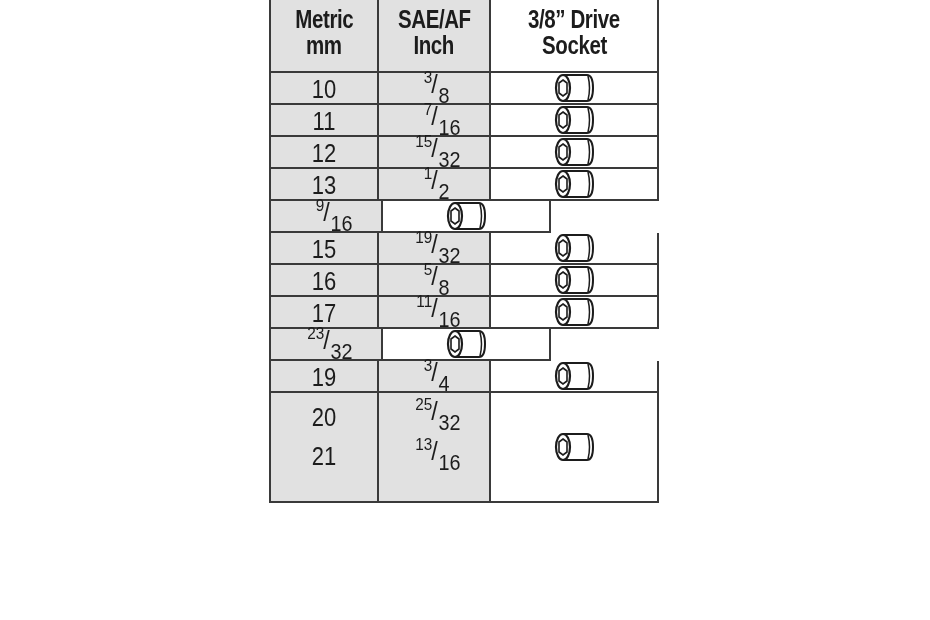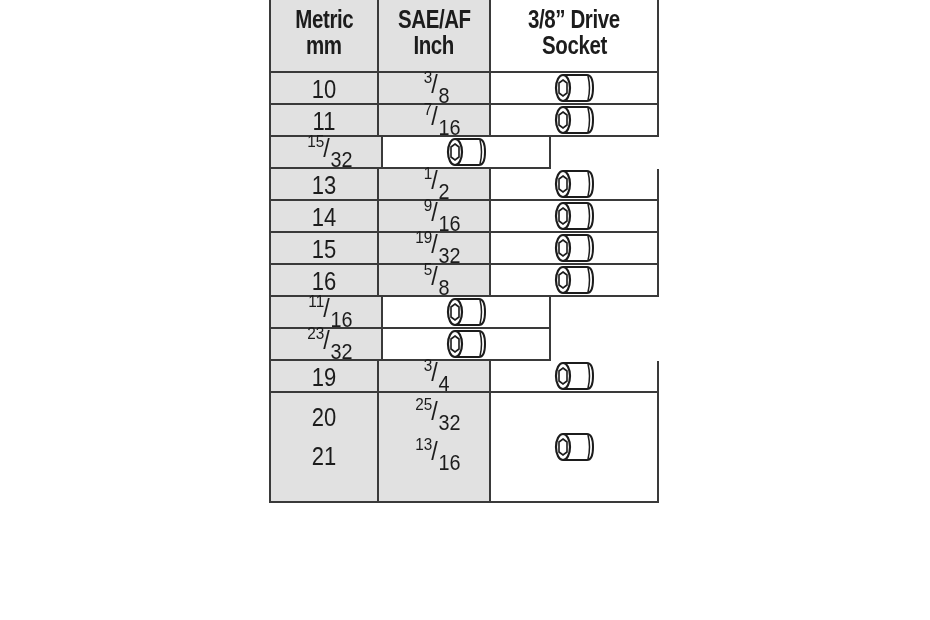--- a/index.html
+++ b/index.html
@@ -169,20 +169,23 @@
       <svg class="socket-icon" viewBox="0 0 42 32">
         <path d="M10 3 L34 3 Q40 3 40 16 Q40 29 34 29 L10 29" fill="#fff" stroke="#1c1c1c" stroke-width="2"></path>
         <path d="M35 4 Q38 16 35 28" fill="none" stroke="#1c1c1c" stroke-width="1.5"></path>
         <ellipse cx="10" cy="16" rx="7" ry="13" fill="#fff" stroke="#1c1c1c" stroke-width="2.2"></ellipse>
         <polygon points="10,8 14,11 14,21 10,24 6,21 6,11" fill="none" stroke="#1c1c1c" stroke-width="1.6"></polygon>
       </svg>
     </div>
   </div>
 
   <div class="row body-row">
+    <div class="cell c-metric">
+      <span class="metric-val">12</span>
+    </div>
     <div class="cell c-sae">
       <span class="frac">
         <span class="num">15</span>
         <span class="slash">/</span>
         <span class="den">32</span>
       </span>
     </div>
     <div class="cell c-socket last">
       <svg class="socket-icon" viewBox="0 0 42 32">
         <path d="M10 3 L34 3 Q40 3 40 16 Q40 29 34 29 L10 29" fill="#fff" stroke="#1c1c1c" stroke-width="2"></path>
@@ -208,23 +211,20 @@
       <svg class="socket-icon" viewBox="0 0 42 32">
         <path d="M10 3 L34 3 Q40 3 40 16 Q40 29 34 29 L10 29" fill="#fff" stroke="#1c1c1c" stroke-width="2"></path>
         <path d="M35 4 Q38 16 35 28" fill="none" stroke="#1c1c1c" stroke-width="1.5"></path>
         <ellipse cx="10" cy="16" rx="7" ry="13" fill="#fff" stroke="#1c1c1c" stroke-width="2.2"></ellipse>
         <polygon points="10,8 14,11 14,21 10,24 6,21 6,11" fill="none" stroke="#1c1c1c" stroke-width="1.6"></polygon>
       </svg>
     </div>
   </div>
 
   <div class="row body-row">
-    <div class="cell c-metric">
-      <span class="metric-val">14</span>
-    </div>
     <div class="cell c-sae">
       <span class="frac">
         <span class="num">9</span>
         <span class="slash">/</span>
         <span class="den">16</span>
       </span>
     </div>
     <div class="cell c-socket last">
       <svg class="socket-icon" viewBox="0 0 42 32">
         <path d="M10 3 L34 3 Q40 3 40 16 Q40 29 34 29 L10 29" fill="#fff" stroke="#1c1c1c" stroke-width="2"></path>
@@ -271,20 +271,23 @@
       <svg class="socket-icon" viewBox="0 0 42 32">
         <path d="M10 3 L34 3 Q40 3 40 16 Q40 29 34 29 L10 29" fill="#fff" stroke="#1c1c1c" stroke-width="2"></path>
         <path d="M35 4 Q38 16 35 28" fill="none" stroke="#1c1c1c" stroke-width="1.5"></path>
         <ellipse cx="10" cy="16" rx="7" ry="13" fill="#fff" stroke="#1c1c1c" stroke-width="2.2"></ellipse>
         <polygon points="10,8 14,11 14,21 10,24 6,21 6,11" fill="none" stroke="#1c1c1c" stroke-width="1.6"></polygon>
       </svg>
     </div>
   </div>
 
   <div class="row body-row">
+    <div class="cell c-metric">
+      <span class="metric-val">17</span>
+    </div>
     <div class="cell c-sae">
       <span class="frac">
         <span class="num">11</span>
         <span class="slash">/</span>
         <span class="den">16</span>
       </span>
     </div>
     <div class="cell c-socket last">
       <svg class="socket-icon" viewBox="0 0 42 32">
         <path d="M10 3 L34 3 Q40 3 40 16 Q40 29 34 29 L10 29" fill="#fff" stroke="#1c1c1c" stroke-width="2"></path>

